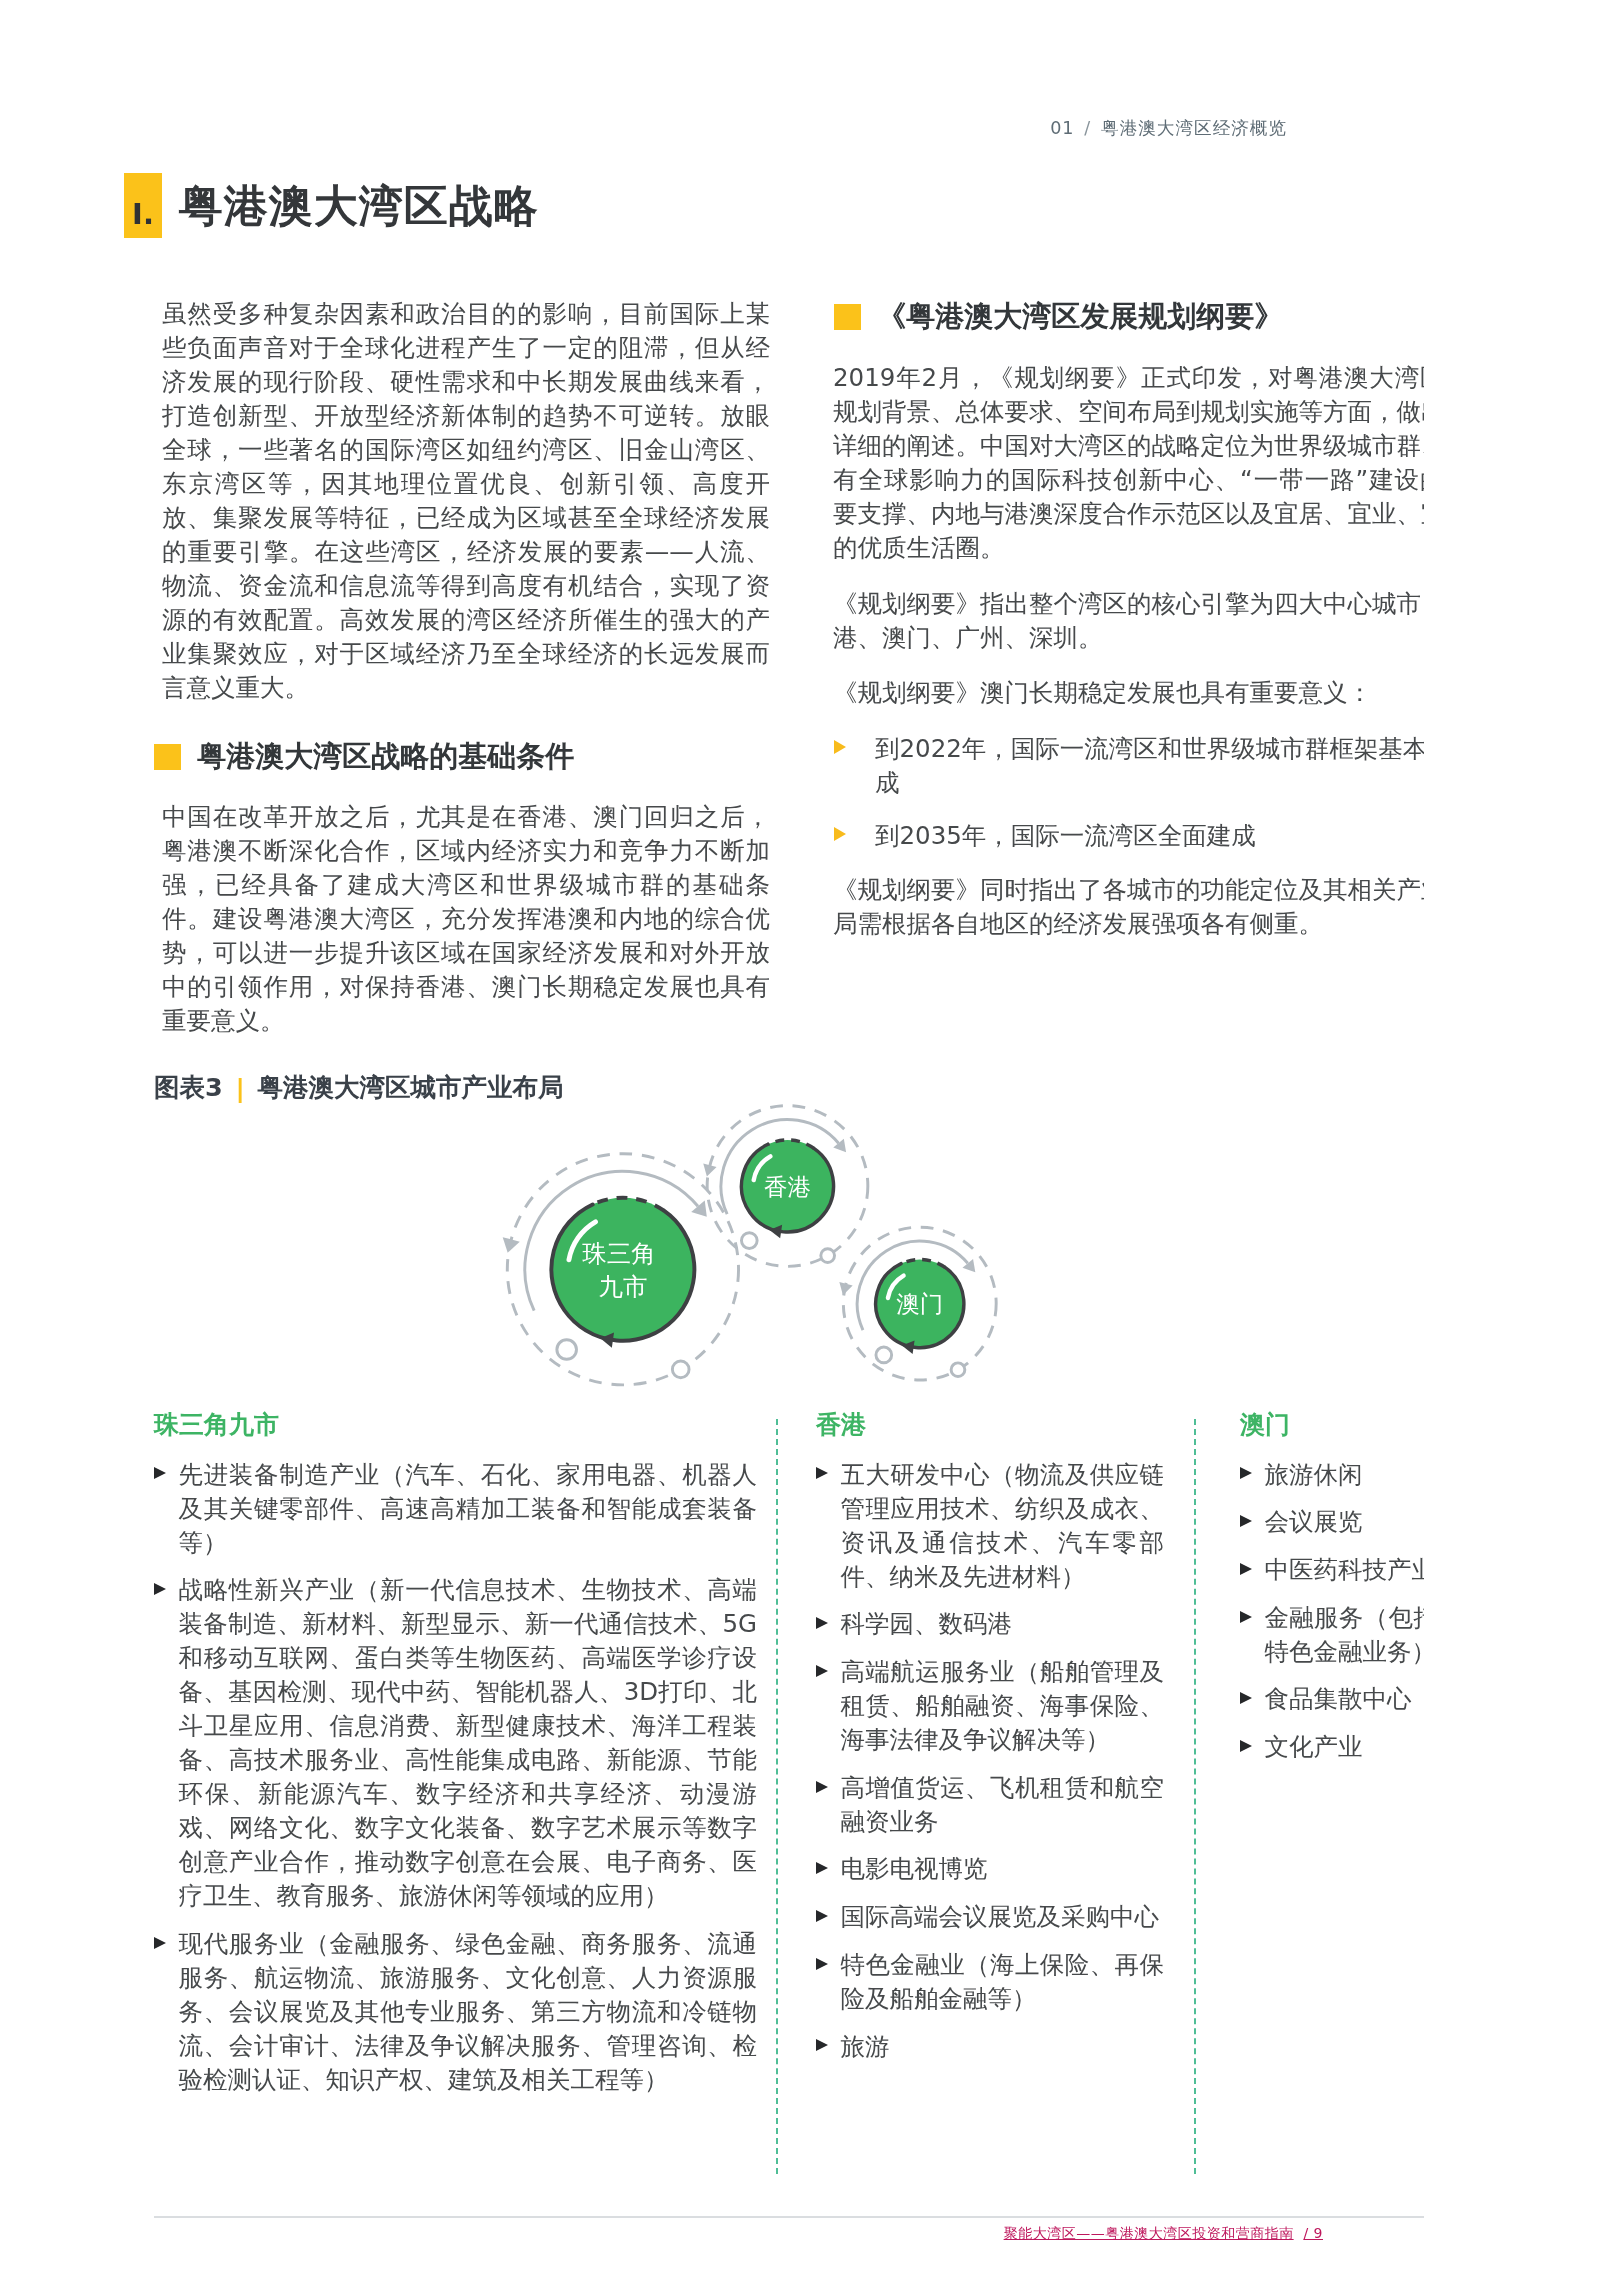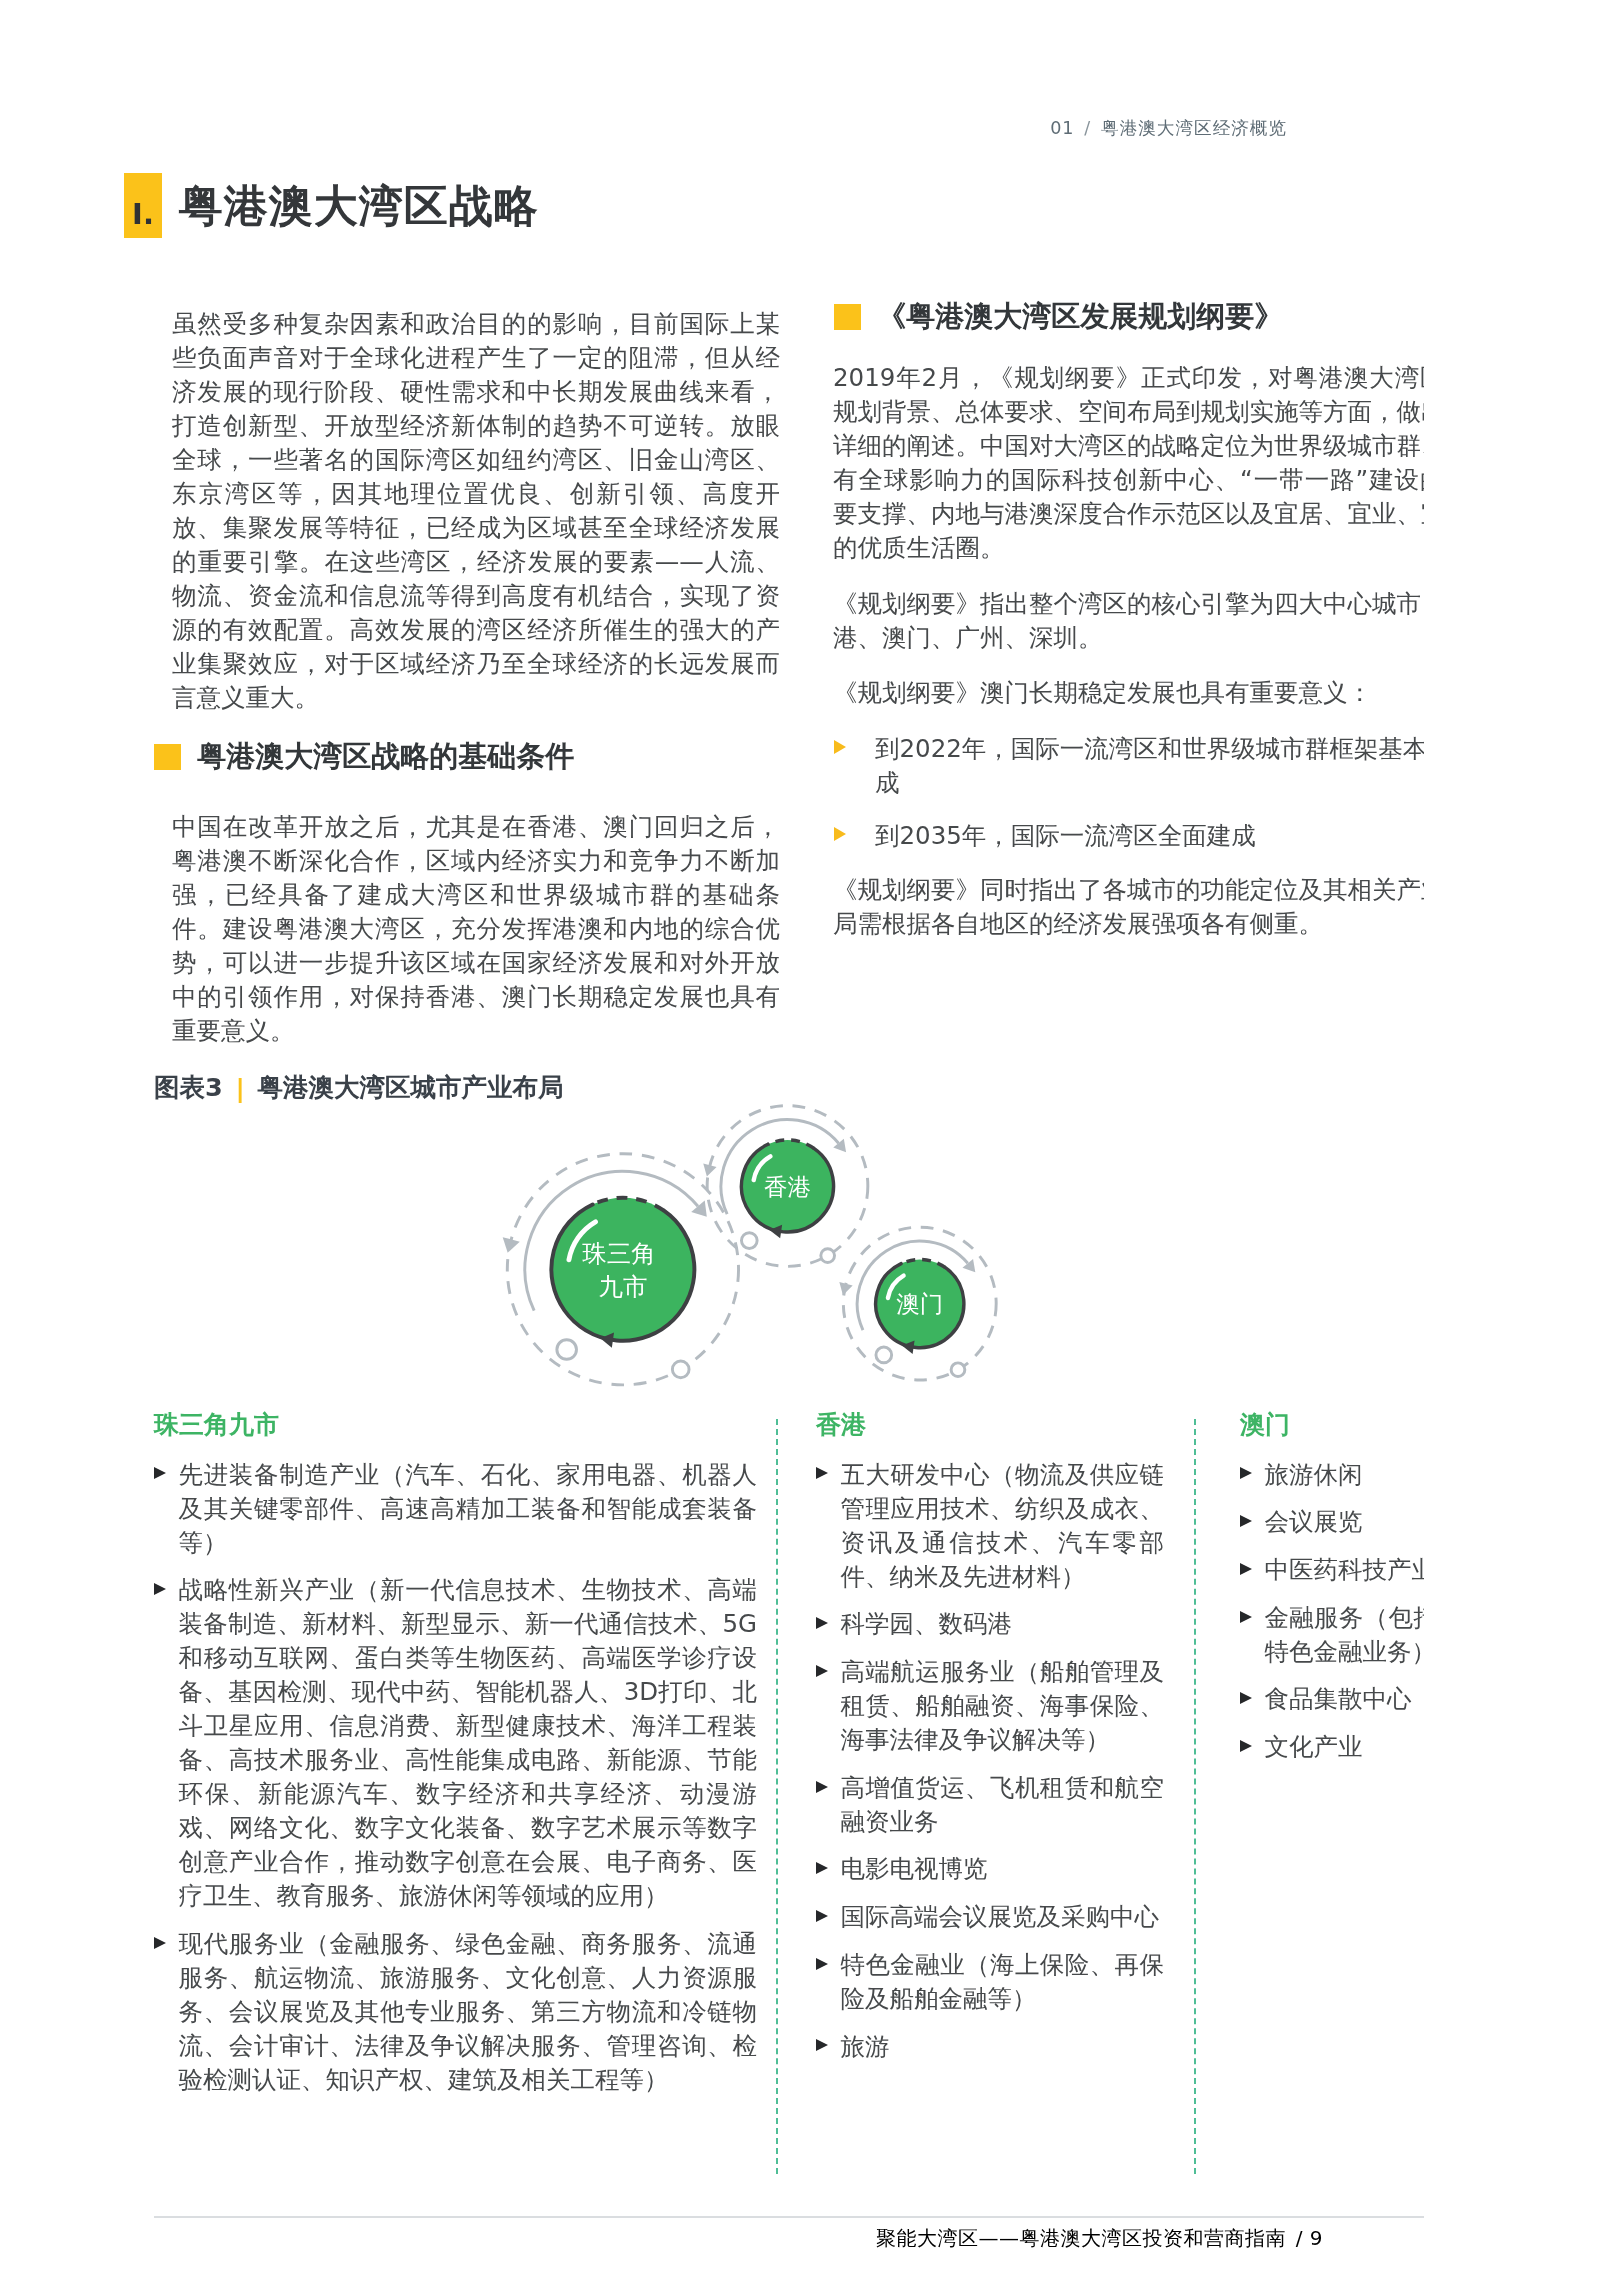--- a/index.html
+++ b/index.html
@@ -27,21 +27,21 @@
     padding-bottom: 6.9px;
   }
   .page-title {
     font-size: 44px; font-weight: 700; color: #34373A;
     margin: 0 0 0 16.7px; line-height: 65px; letter-spacing: 1px; white-space: nowrap;
   }
 
   
   .para {
     font-size: 24.5px; line-height: 34px; color: #46494B;
-    text-align: justify; margin: 18px;
+    text-align: justify; margin: 8px;
   }
   .intro   { position: absolute; left: 154px; top: 289px; width: 608px; }
   .para-left2 { position: absolute; left: 154px; top: 792px; width: 608px; }
 
   
   .sec-heading { display: flex; align-items: center; text-align: center; }
   .sec-heading .sq { width: 26.5px; height: 26.5px; background: #FBC21A; flex: 0 0 auto; }
   .sec-heading h2 {
     font-size: 29px; font-weight: 700; color: #33373A;
     margin: 0 0 0 16.7px; white-space: nowrap;
@@ -88,21 +88,21 @@
   }
   .v-divider { position: absolute; top: 1419px; height: 755px; width: 0;
                border-left: 2px dashed #4FBE96; }
   .vd-1 { left: 776px; }
   .vd-2 { left: 1194px; }
 
   
   .footer-line { position: absolute; left: 154px; top: 2216px; width: 1388px;
                  border-top: 2px solid #DADDE0; }
   .page-footer { position: absolute; left: 833px; top: 2225px; width: 490px;
-                 text-align: right; font-size: 20px; color: #000000; letter-spacing: 0.5px; }
+                 text-align: right; font-size: 14px; color: #be185d; letter-spacing: 0.5px; text-decoration: underline; }
   .page-footer .pg { margin-left: 9.8px; }
 </style>
 </head>
 <body>
 
 <div class="page">
 
   <div class="page-header">
     <span>01</span><span class="sep">/</span><span>粤港澳大湾区经济概览</span>
   </div>

